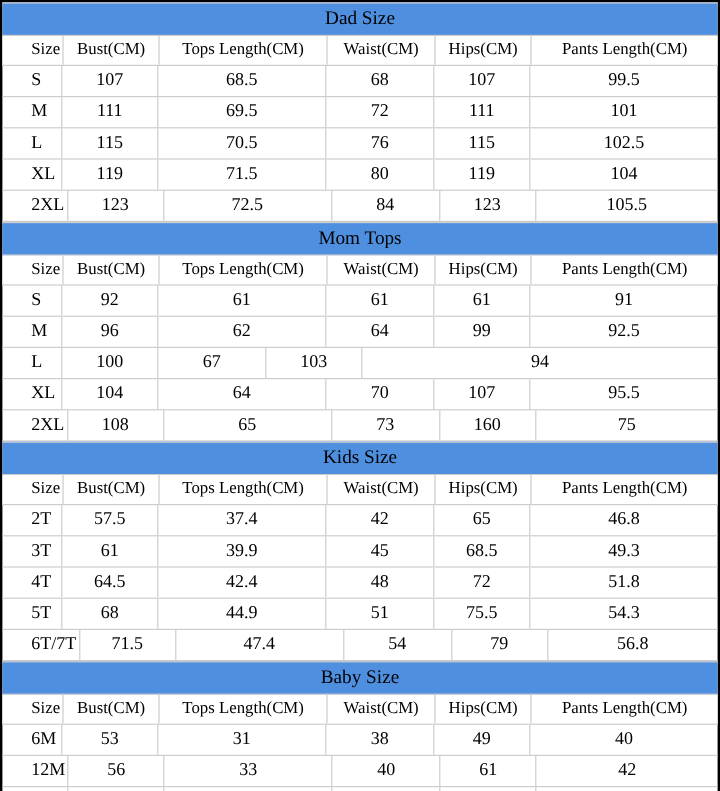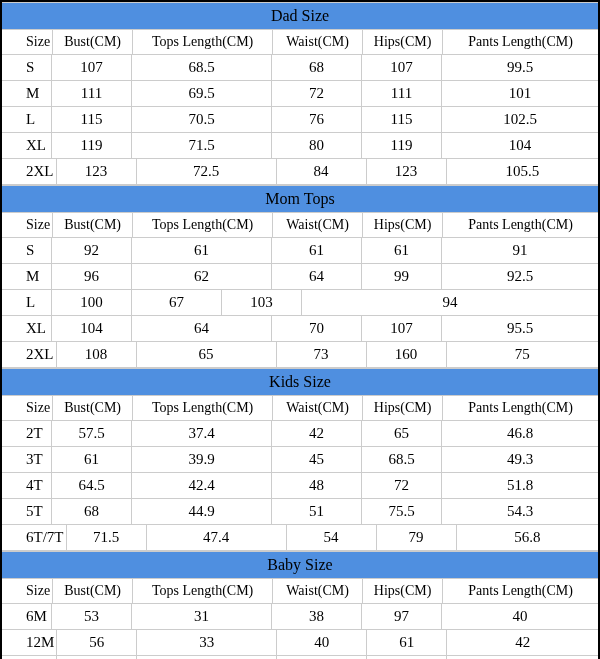--- a/index.html
+++ b/index.html
@@ -206,21 +206,21 @@
       <div class="cell c-tops">Tops Length(CM)</div>
       <div class="cell c-waist">Waist(CM)</div>
       <div class="cell c-hips">Hips(CM)</div>
       <div class="cell c-pants">Pants Length(CM)</div>
     </div>
     <div class="row">
       <div class="cell c-size">6M</div>
       <div class="cell c-bust">53</div>
       <div class="cell c-tops">31</div>
       <div class="cell c-waist">38</div>
-      <div class="cell c-hips">97</div>
+      <div class="cell c-hips">49</div>
       <div class="cell c-pants">40</div>
     </div>
     <div class="row">
       <div class="cell c-size">12M</div>
       <div class="cell c-bust">56</div>
       <div class="cell c-tops">33</div>
       <div class="cell c-waist">40</div>
       <div class="cell c-hips">61</div>
       <div class="cell c-pants">42</div>
     </div>

